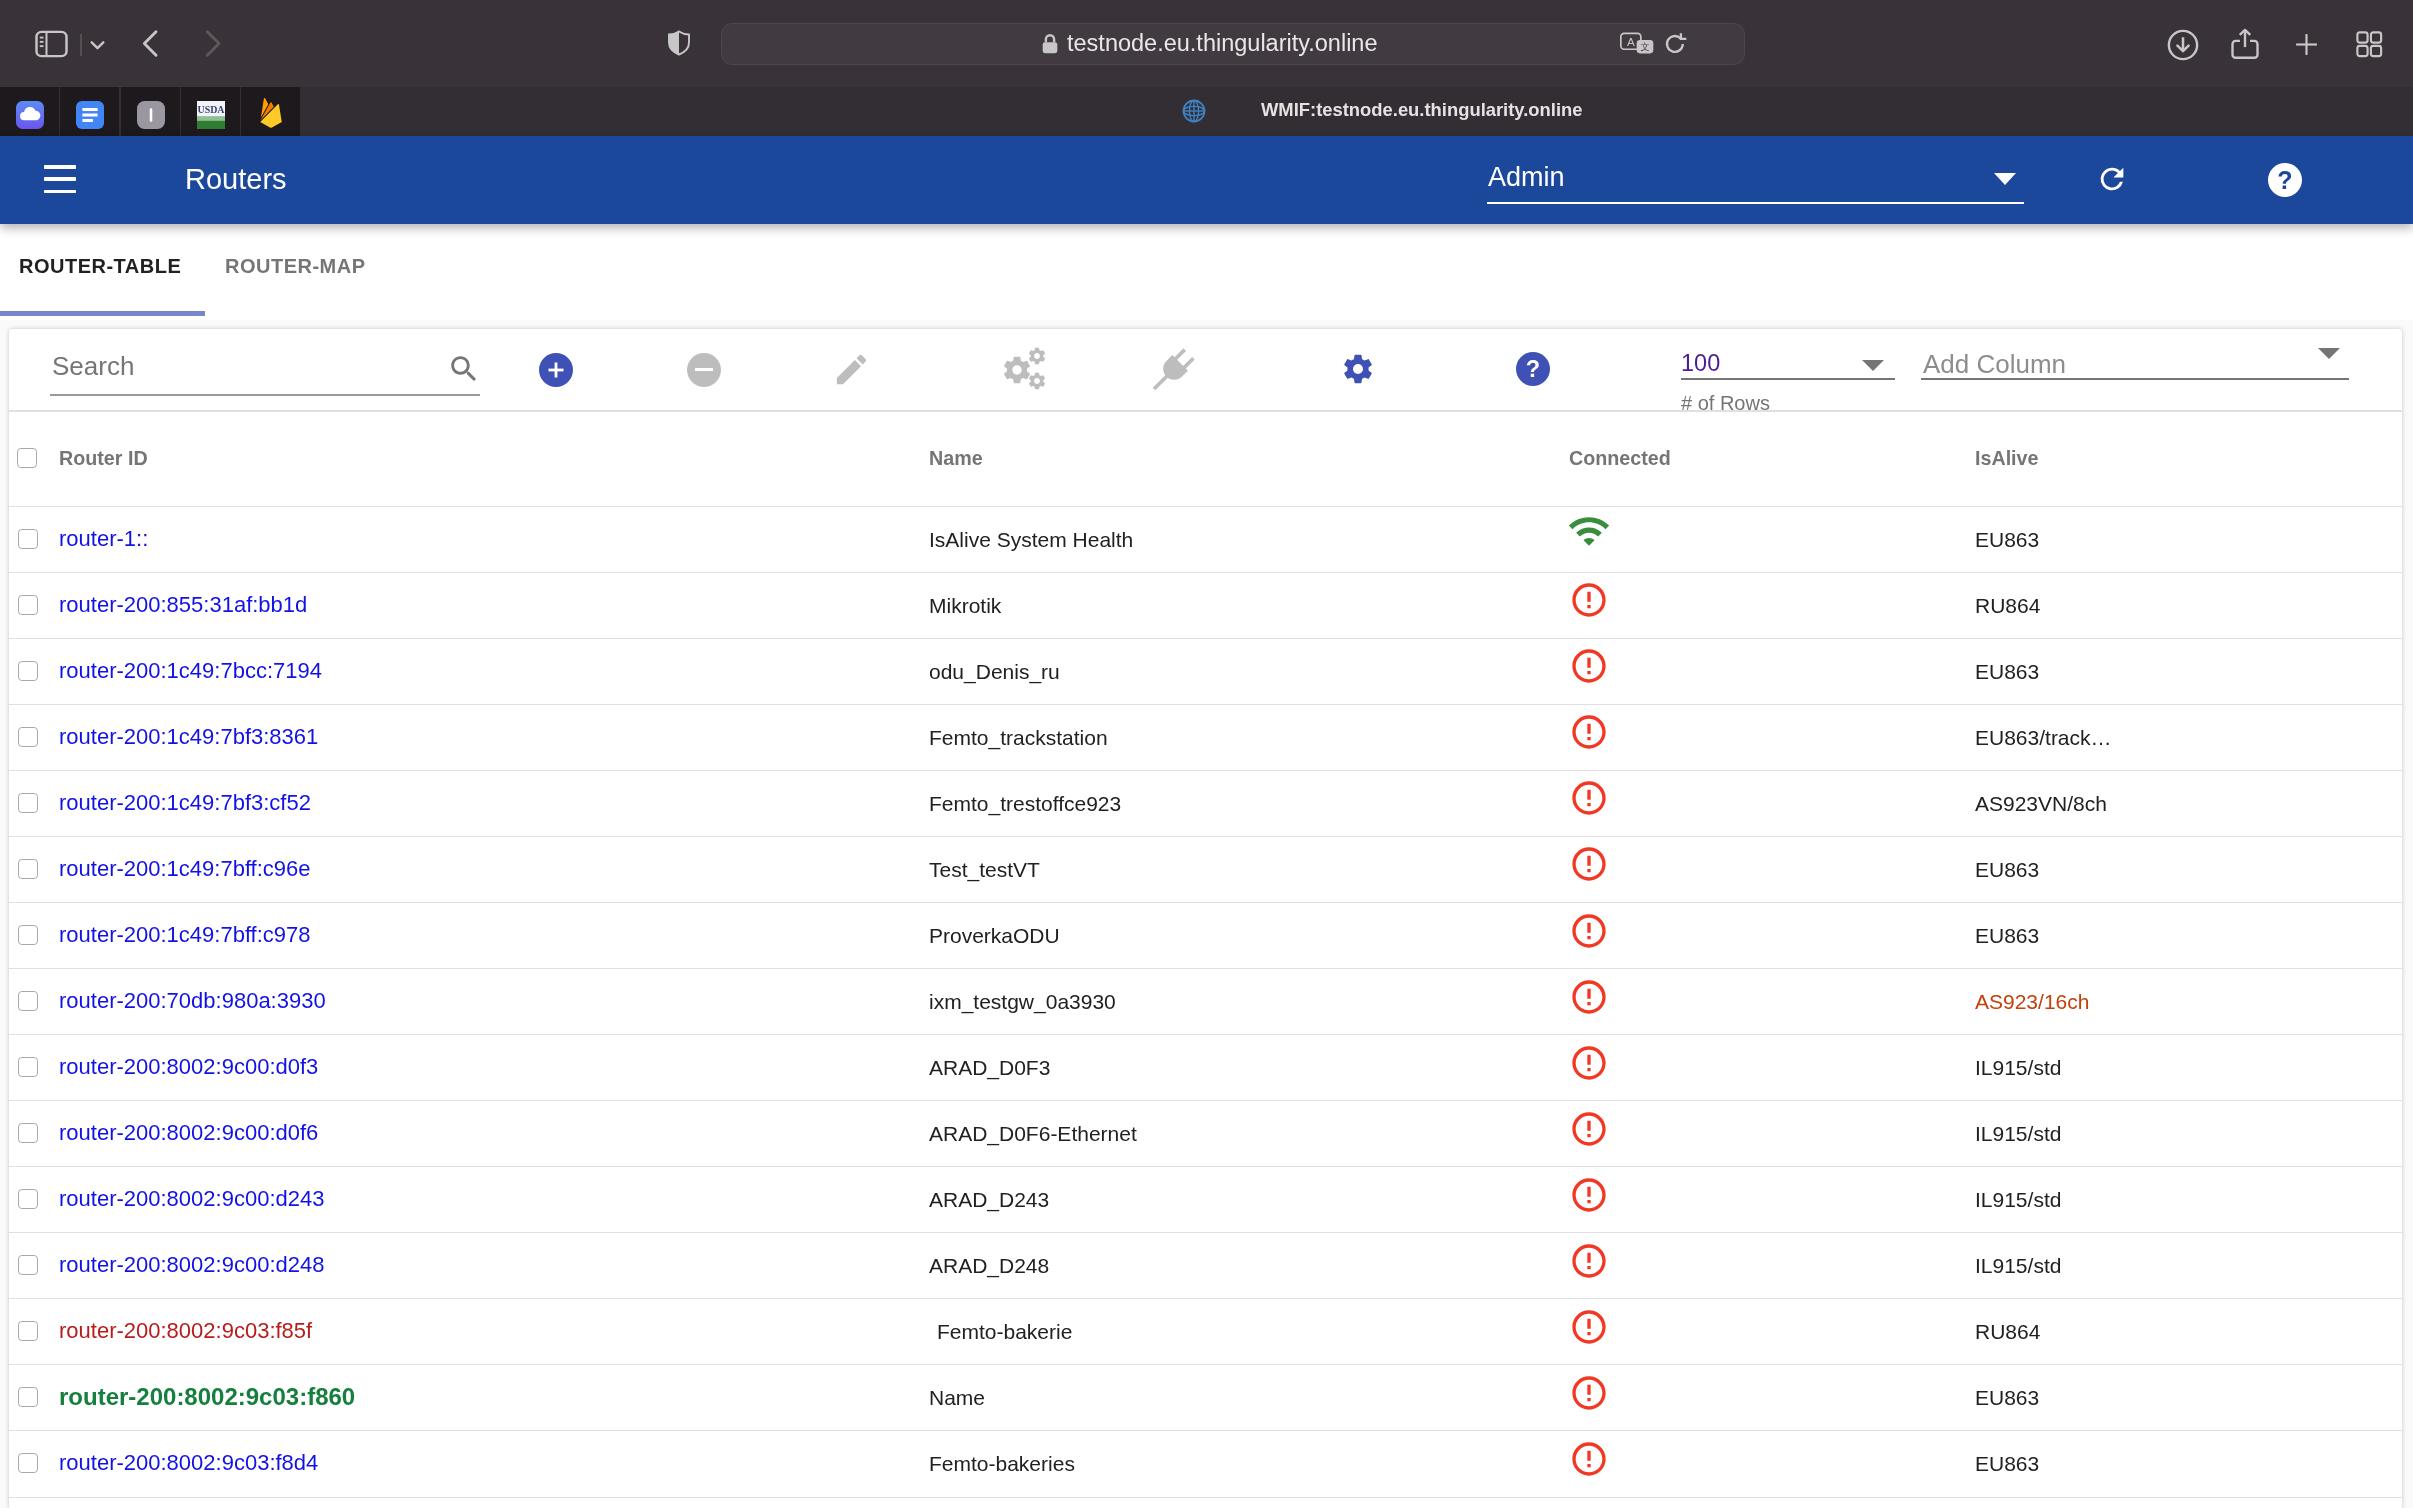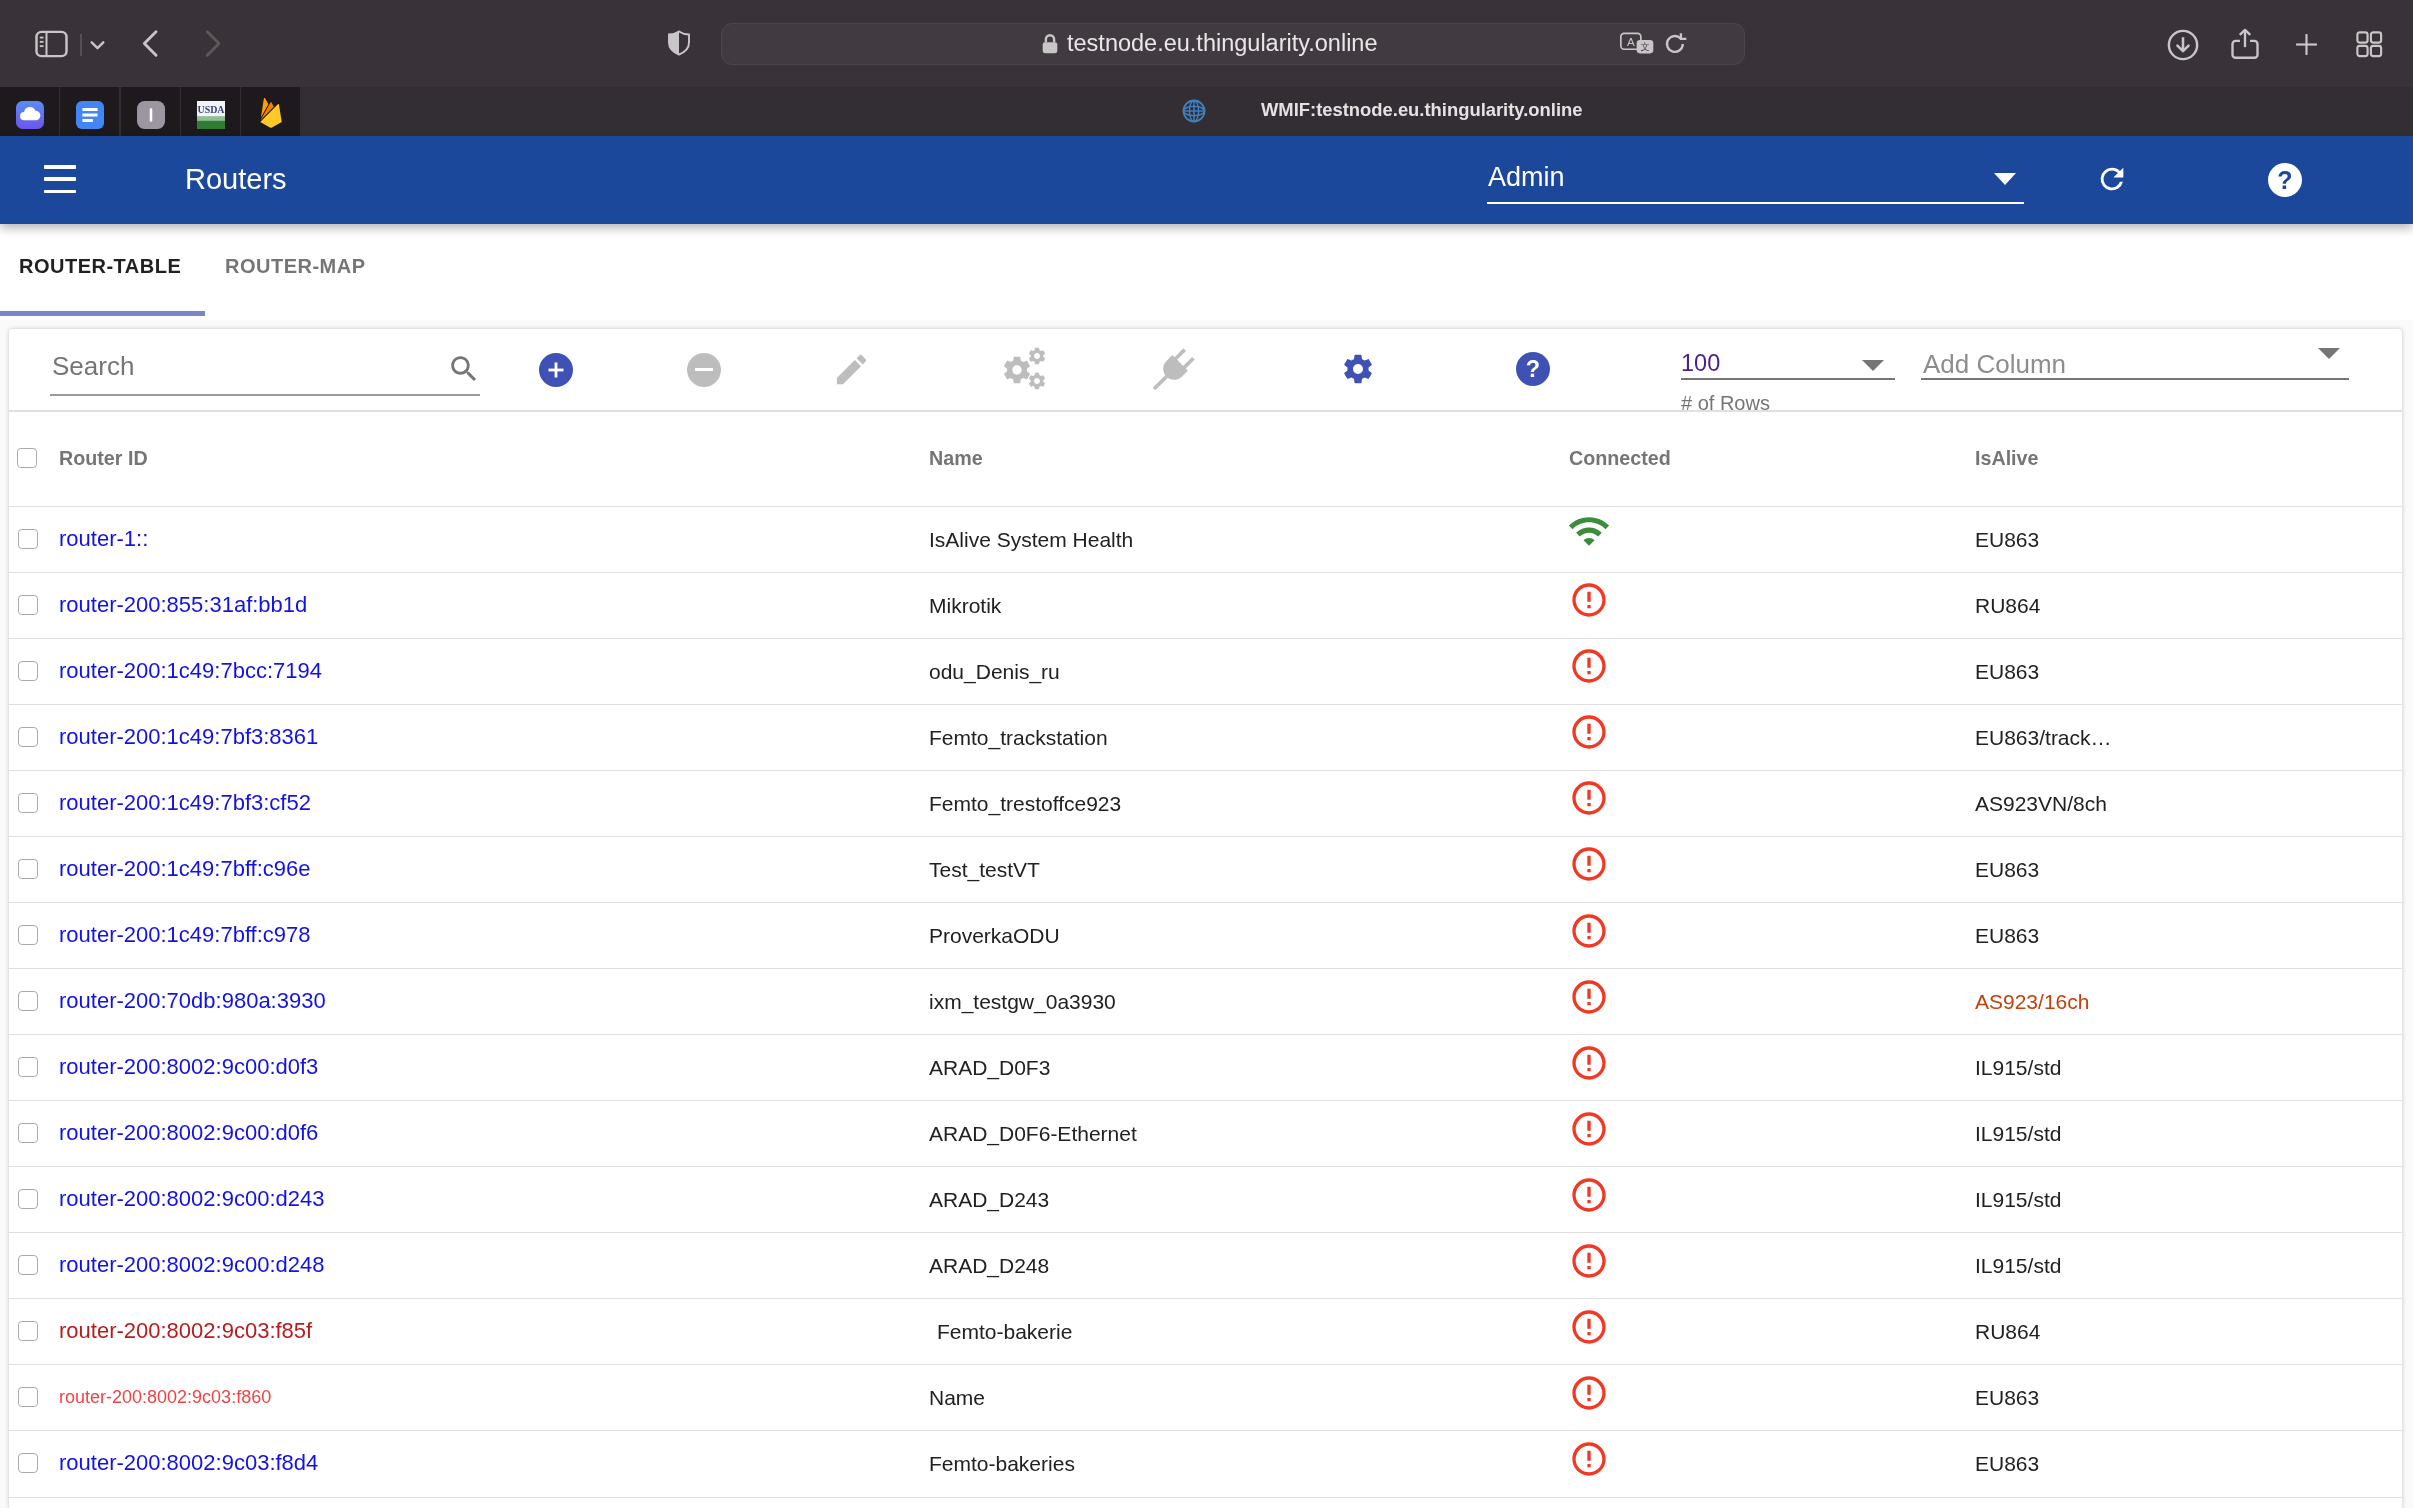--- a/index.html
+++ b/index.html
@@ -291,21 +291,21 @@
 <div class="abs" style="left:9.2px;top:1298px;width:2393px;height:1.3px;background:#e0e0e0;z-index:3;"></div>
 <div class="abs" style="left:17.6px;top:1321px;width:20px;height:20px;border:1.7px solid #a9a9a9;border-radius:3.8px;background:#fff;z-index:3;"></div>
 <span style="position:absolute;left:59px;top:1320px;font-size:22px;line-height:22px;color:#b91c1c;font-weight:normal;letter-spacing:0;white-space:nowrap;">router-200:8002:9c03:f85f</span>
 <span style="position:absolute;left:929px;top:1321px;font-size:21px;line-height:21px;color:#212121;font-weight:normal;letter-spacing:0;white-space:nowrap;margin-left:8px;">Femto-bakerie</span>
 <svg style="position:absolute;left:1569px;top:1307px;z-index:3;" width="40" height="40" viewBox="0 0 24 24">
       <path d="M11 15h2v2h-2zm0-8h2v6h-2zm.99-5C6.47 2 2 6.48 2 12s4.47 10 9.99 10C17.52 22 22 17.52 22 12S17.52 2 11.99 2zM12 20c-4.42 0-8-3.58-8-8s3.58-8 8-8 8 3.58 8 8-3.58 8-8 8z" fill="#f23723"></path>
     </svg>
 <span style="position:absolute;left:1975px;top:1321px;font-size:21px;line-height:21px;color:#212121;font-weight:normal;letter-spacing:0;white-space:nowrap;">RU864</span>
 <div class="abs" style="left:9.2px;top:1364px;width:2393px;height:1.3px;background:#e0e0e0;z-index:3;"></div>
 <div class="abs" style="left:17.6px;top:1387px;width:20px;height:20px;border:1.7px solid #a9a9a9;border-radius:3.8px;background:#fff;z-index:3;"></div>
-<span style="position:absolute;left:59px;top:1386px;font-size:18px;line-height:22px;color:#ef4444;font-weight:normal;letter-spacing:0;white-space:nowrap;">router-200:8002:9c03:f860</span>
+<span style="position:absolute;left:59px;top:1386px;font-size:24px;line-height:22px;color:#15803d;font-weight:bold;letter-spacing:0;white-space:nowrap;">router-200:8002:9c03:f860</span>
 <span style="position:absolute;left:929px;top:1387px;font-size:21px;line-height:21px;color:#212121;font-weight:normal;letter-spacing:0;white-space:nowrap;">Name</span>
 <svg style="position:absolute;left:1569px;top:1373px;z-index:3;" width="40" height="40" viewBox="0 0 24 24">
       <path d="M11 15h2v2h-2zm0-8h2v6h-2zm.99-5C6.47 2 2 6.48 2 12s4.47 10 9.99 10C17.52 22 22 17.52 22 12S17.52 2 11.99 2zM12 20c-4.42 0-8-3.58-8-8s3.58-8 8-8 8 3.58 8 8-3.58 8-8 8z" fill="#f23723"></path>
     </svg>
 <span style="position:absolute;left:1975px;top:1387px;font-size:21px;line-height:21px;color:#212121;font-weight:normal;letter-spacing:0;white-space:nowrap;">EU863</span>
 <div class="abs" style="left:9.2px;top:1430px;width:2393px;height:1.3px;background:#e0e0e0;z-index:3;"></div>
 <div class="abs" style="left:17.6px;top:1453px;width:20px;height:20px;border:1.7px solid #a9a9a9;border-radius:3.8px;background:#fff;z-index:3;"></div>
 <span style="position:absolute;left:59px;top:1452px;font-size:22px;line-height:22px;color:#1312e6;font-weight:normal;letter-spacing:0;white-space:nowrap;">router-200:8002:9c03:f8d4</span>
 <span style="position:absolute;left:929px;top:1453px;font-size:21px;line-height:21px;color:#212121;font-weight:normal;letter-spacing:0;white-space:nowrap;">Femto-bakeries</span>
 <svg style="position:absolute;left:1569px;top:1439px;z-index:3;" width="40" height="40" viewBox="0 0 24 24">

